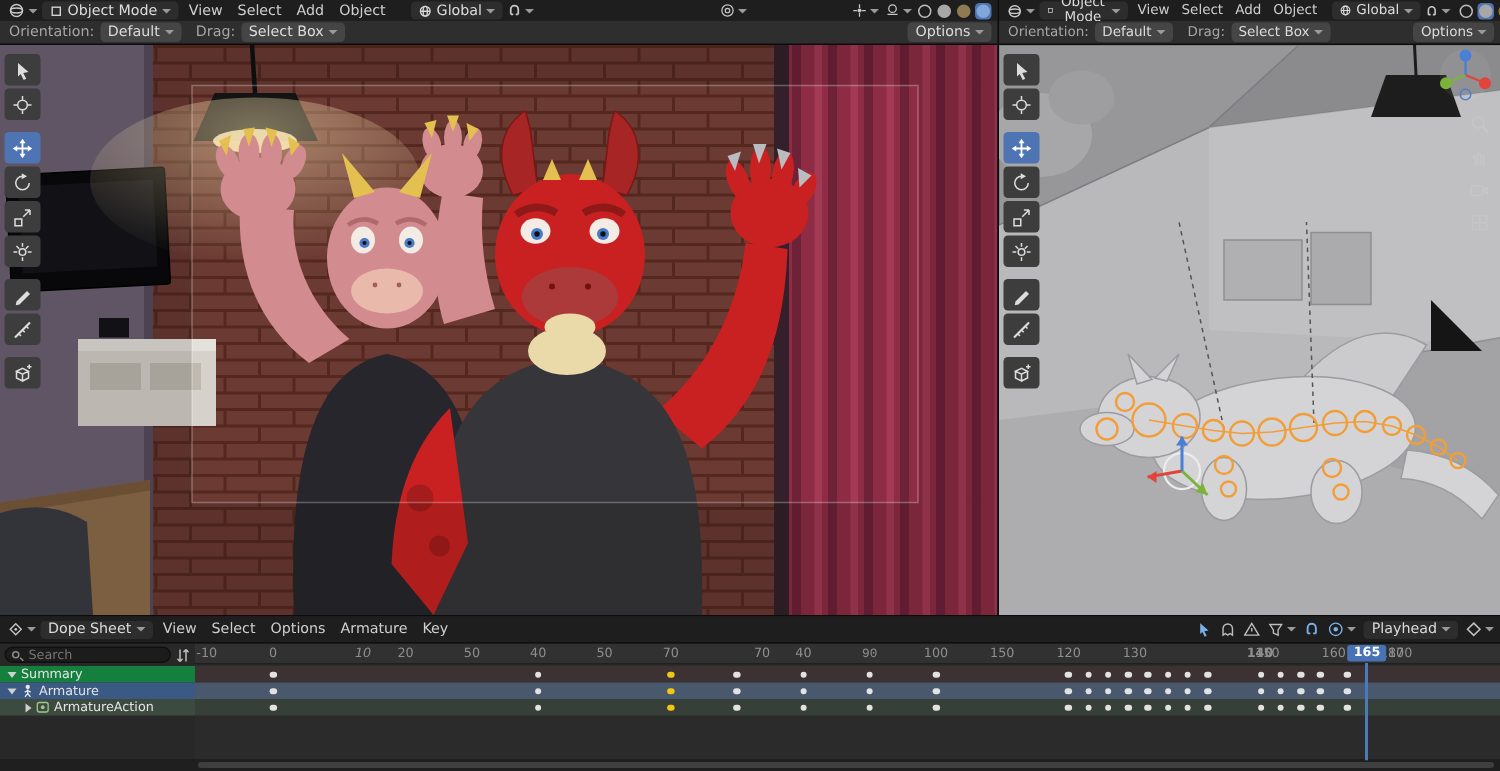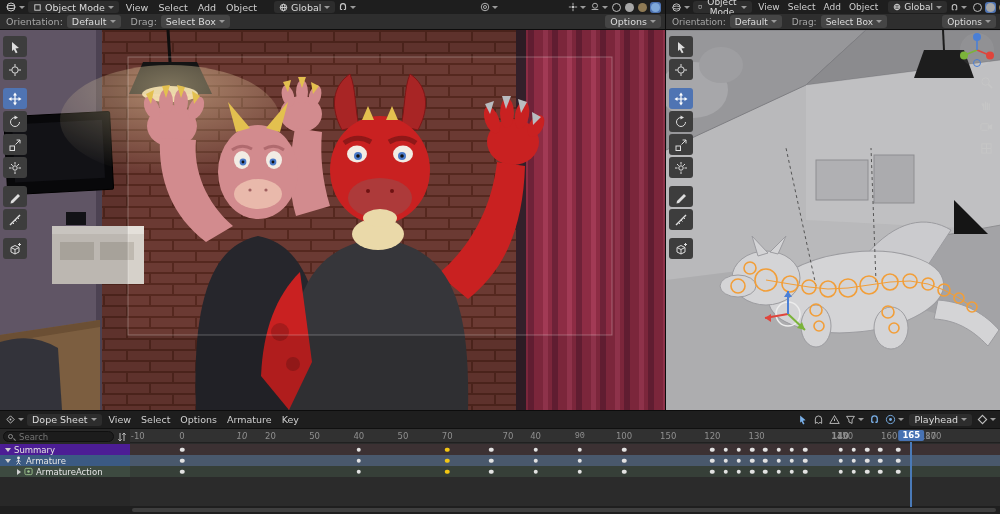--- a/index.html
+++ b/index.html
@@ -72,21 +72,21 @@
                 display:flex; align-items:center; padding:0 3px; gap:3px; }
   .search { flex:1; height:11px; background:#1c1c1c; border:1px solid #101010;
             border-radius:7px; color:#bbb; font-size:8.5px; padding:0 4px 0 15px;
             font-family:inherit; outline:none; min-width:0; }
   .search-icon { position:absolute; left:8px; top:4.5px; width:5px; height:5px;
                  border:1px solid #8c8c8c; border-radius:50%; }
   .search-icon::after { content:""; position:absolute; left:4px; top:4px; width:3px;
                  height:1px; background:#8c8c8c; transform:rotate(45deg); }
   .ch-row { position:absolute; left:0; width:130px; height:11px; display:flex;
             align-items:center; gap:3px; padding-left:5px; }
-  .ch-row.summary  { top:15px; background:#4c1d95; }
+  .ch-row.summary  { top:15px; background:#15803d; }
   .ch-row.armature { top:26px; background:#3b5a83; }
   .ch-row.action   { top:37px; background:#3d4a40; padding-left:17px; }
   .ch-label { color:#e4e4e4; font-size:8.5px; white-space:nowrap; }
   .tri { width:0; height:0; display:inline-block; }
   .tri.down  { border-left:3.5px solid transparent; border-right:3.5px solid transparent;
                border-top:4.5px solid #d0d0d0; }
   .tri.right { border-top:3.5px solid transparent; border-bottom:3.5px solid transparent;
                border-left:4.5px solid #d0d0d0; }
 
   .timeline { position:absolute; left:130px; top:0; width:870px; height:78px;

